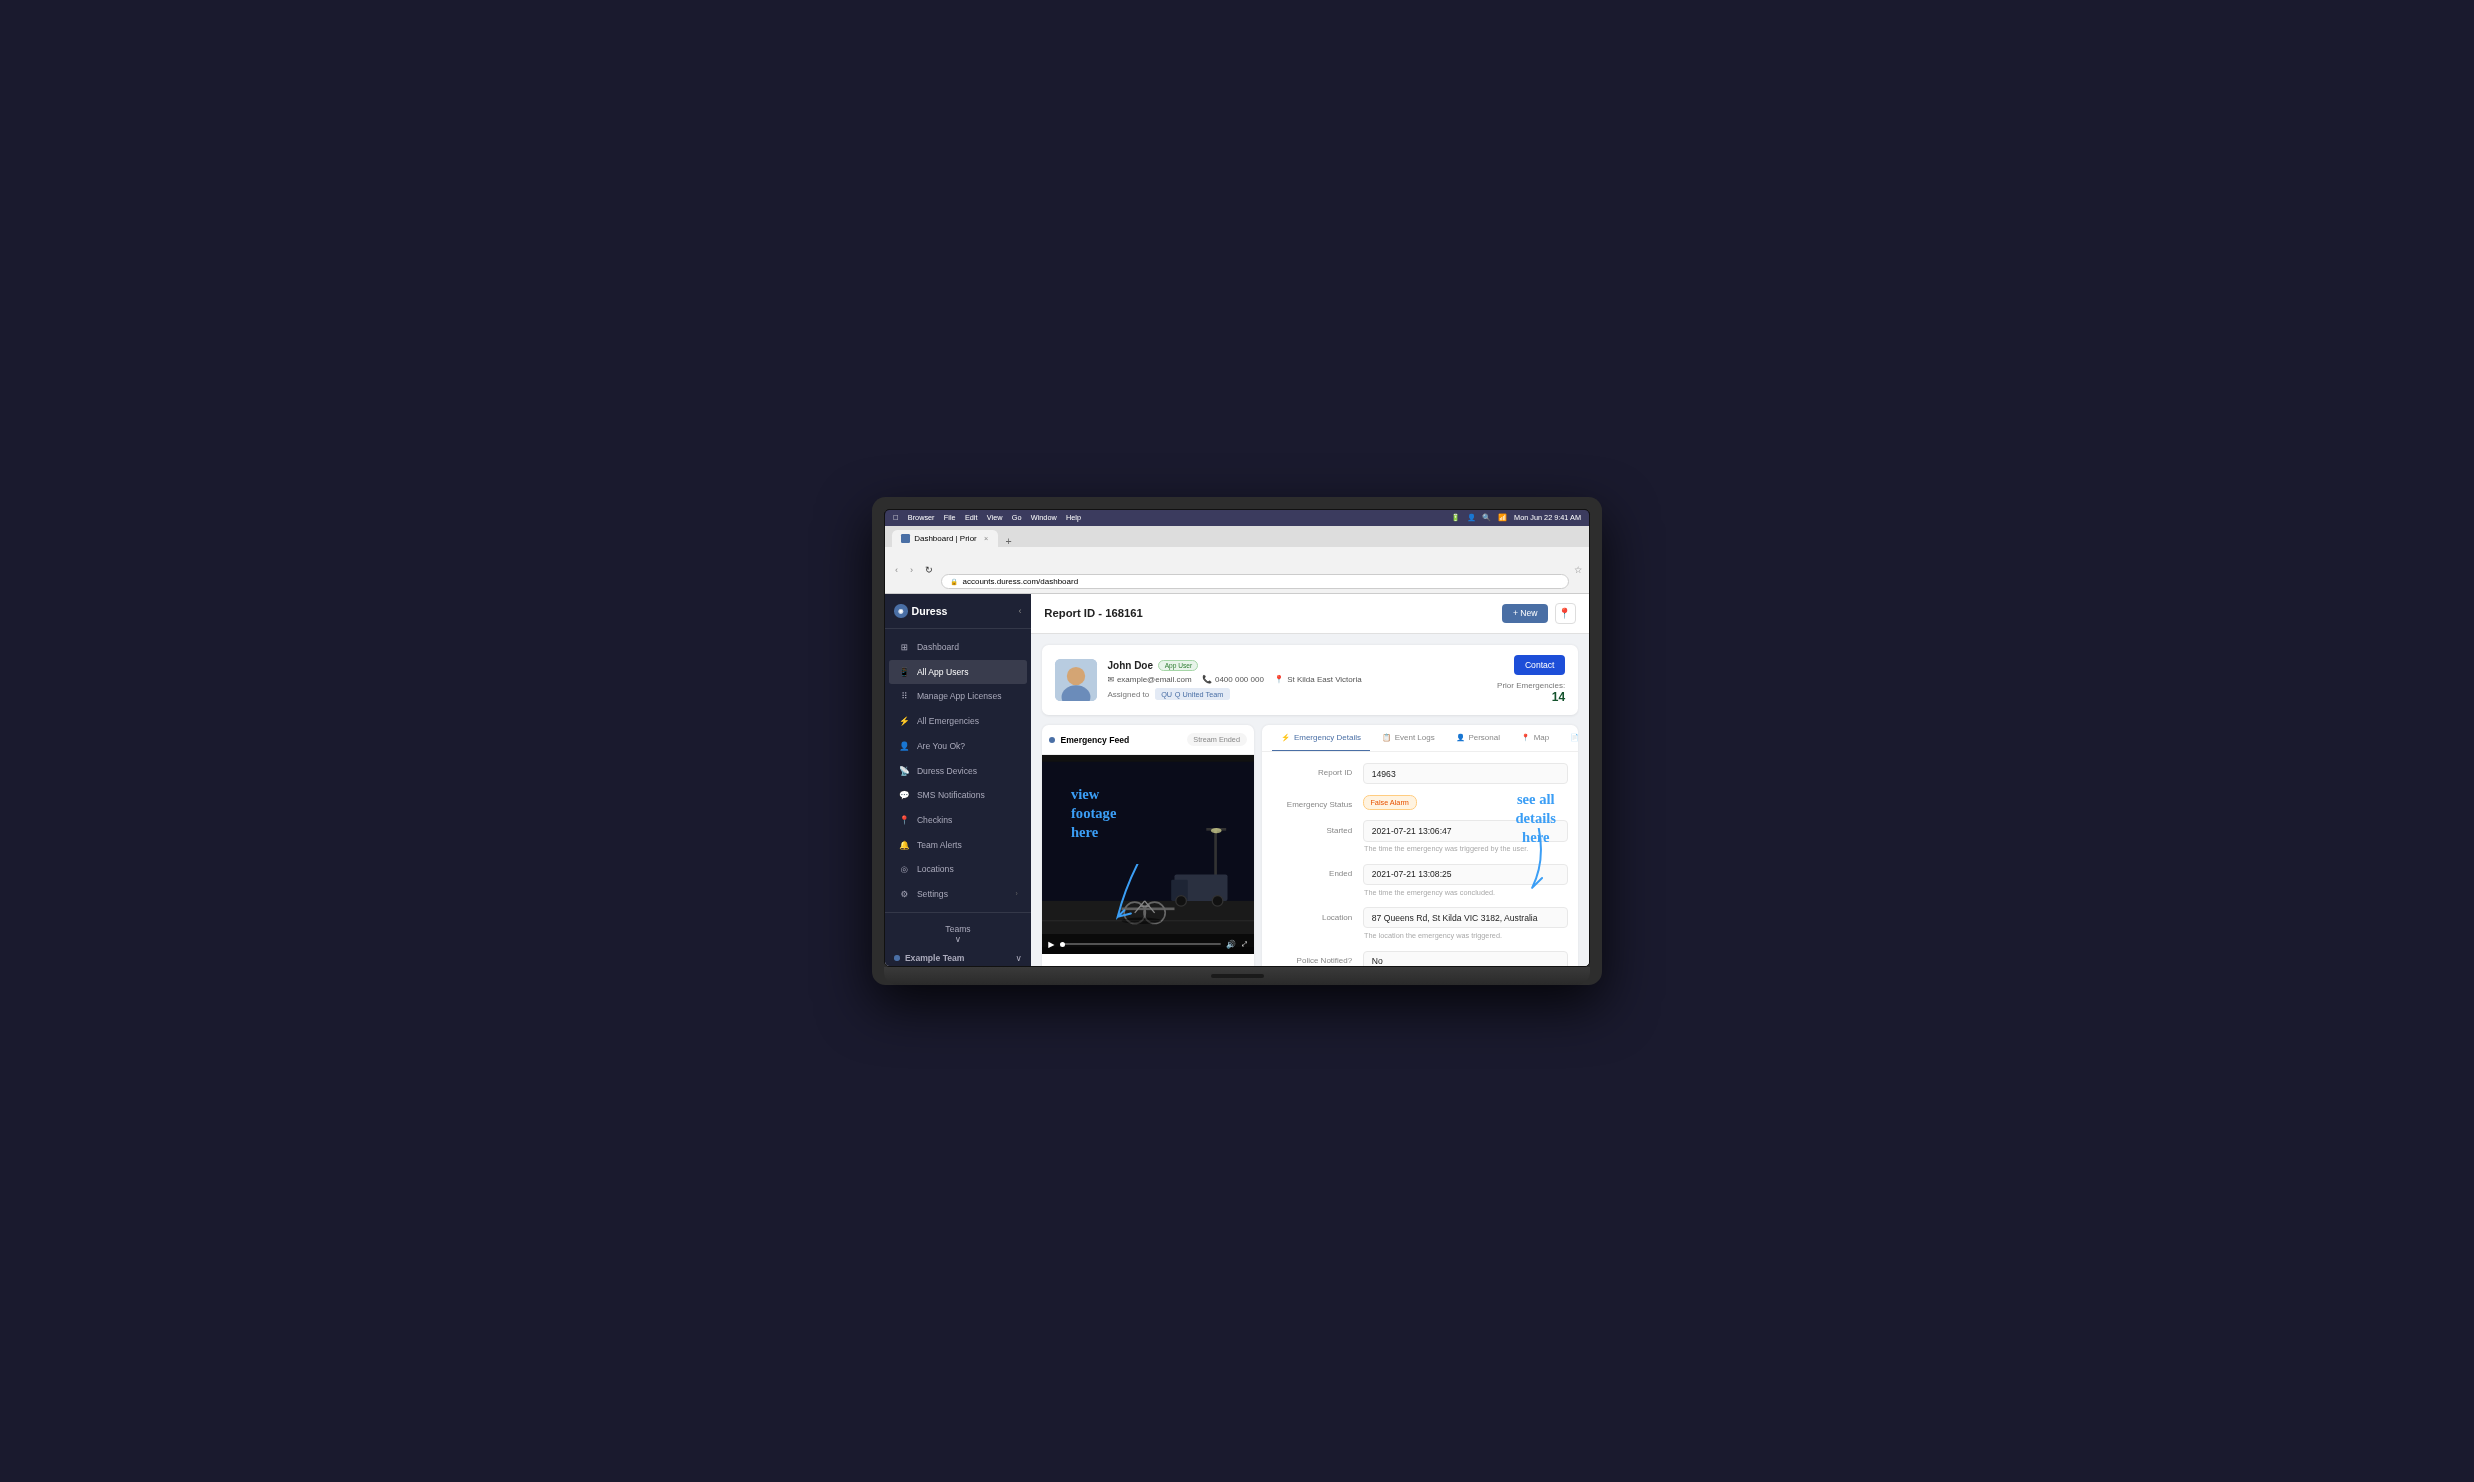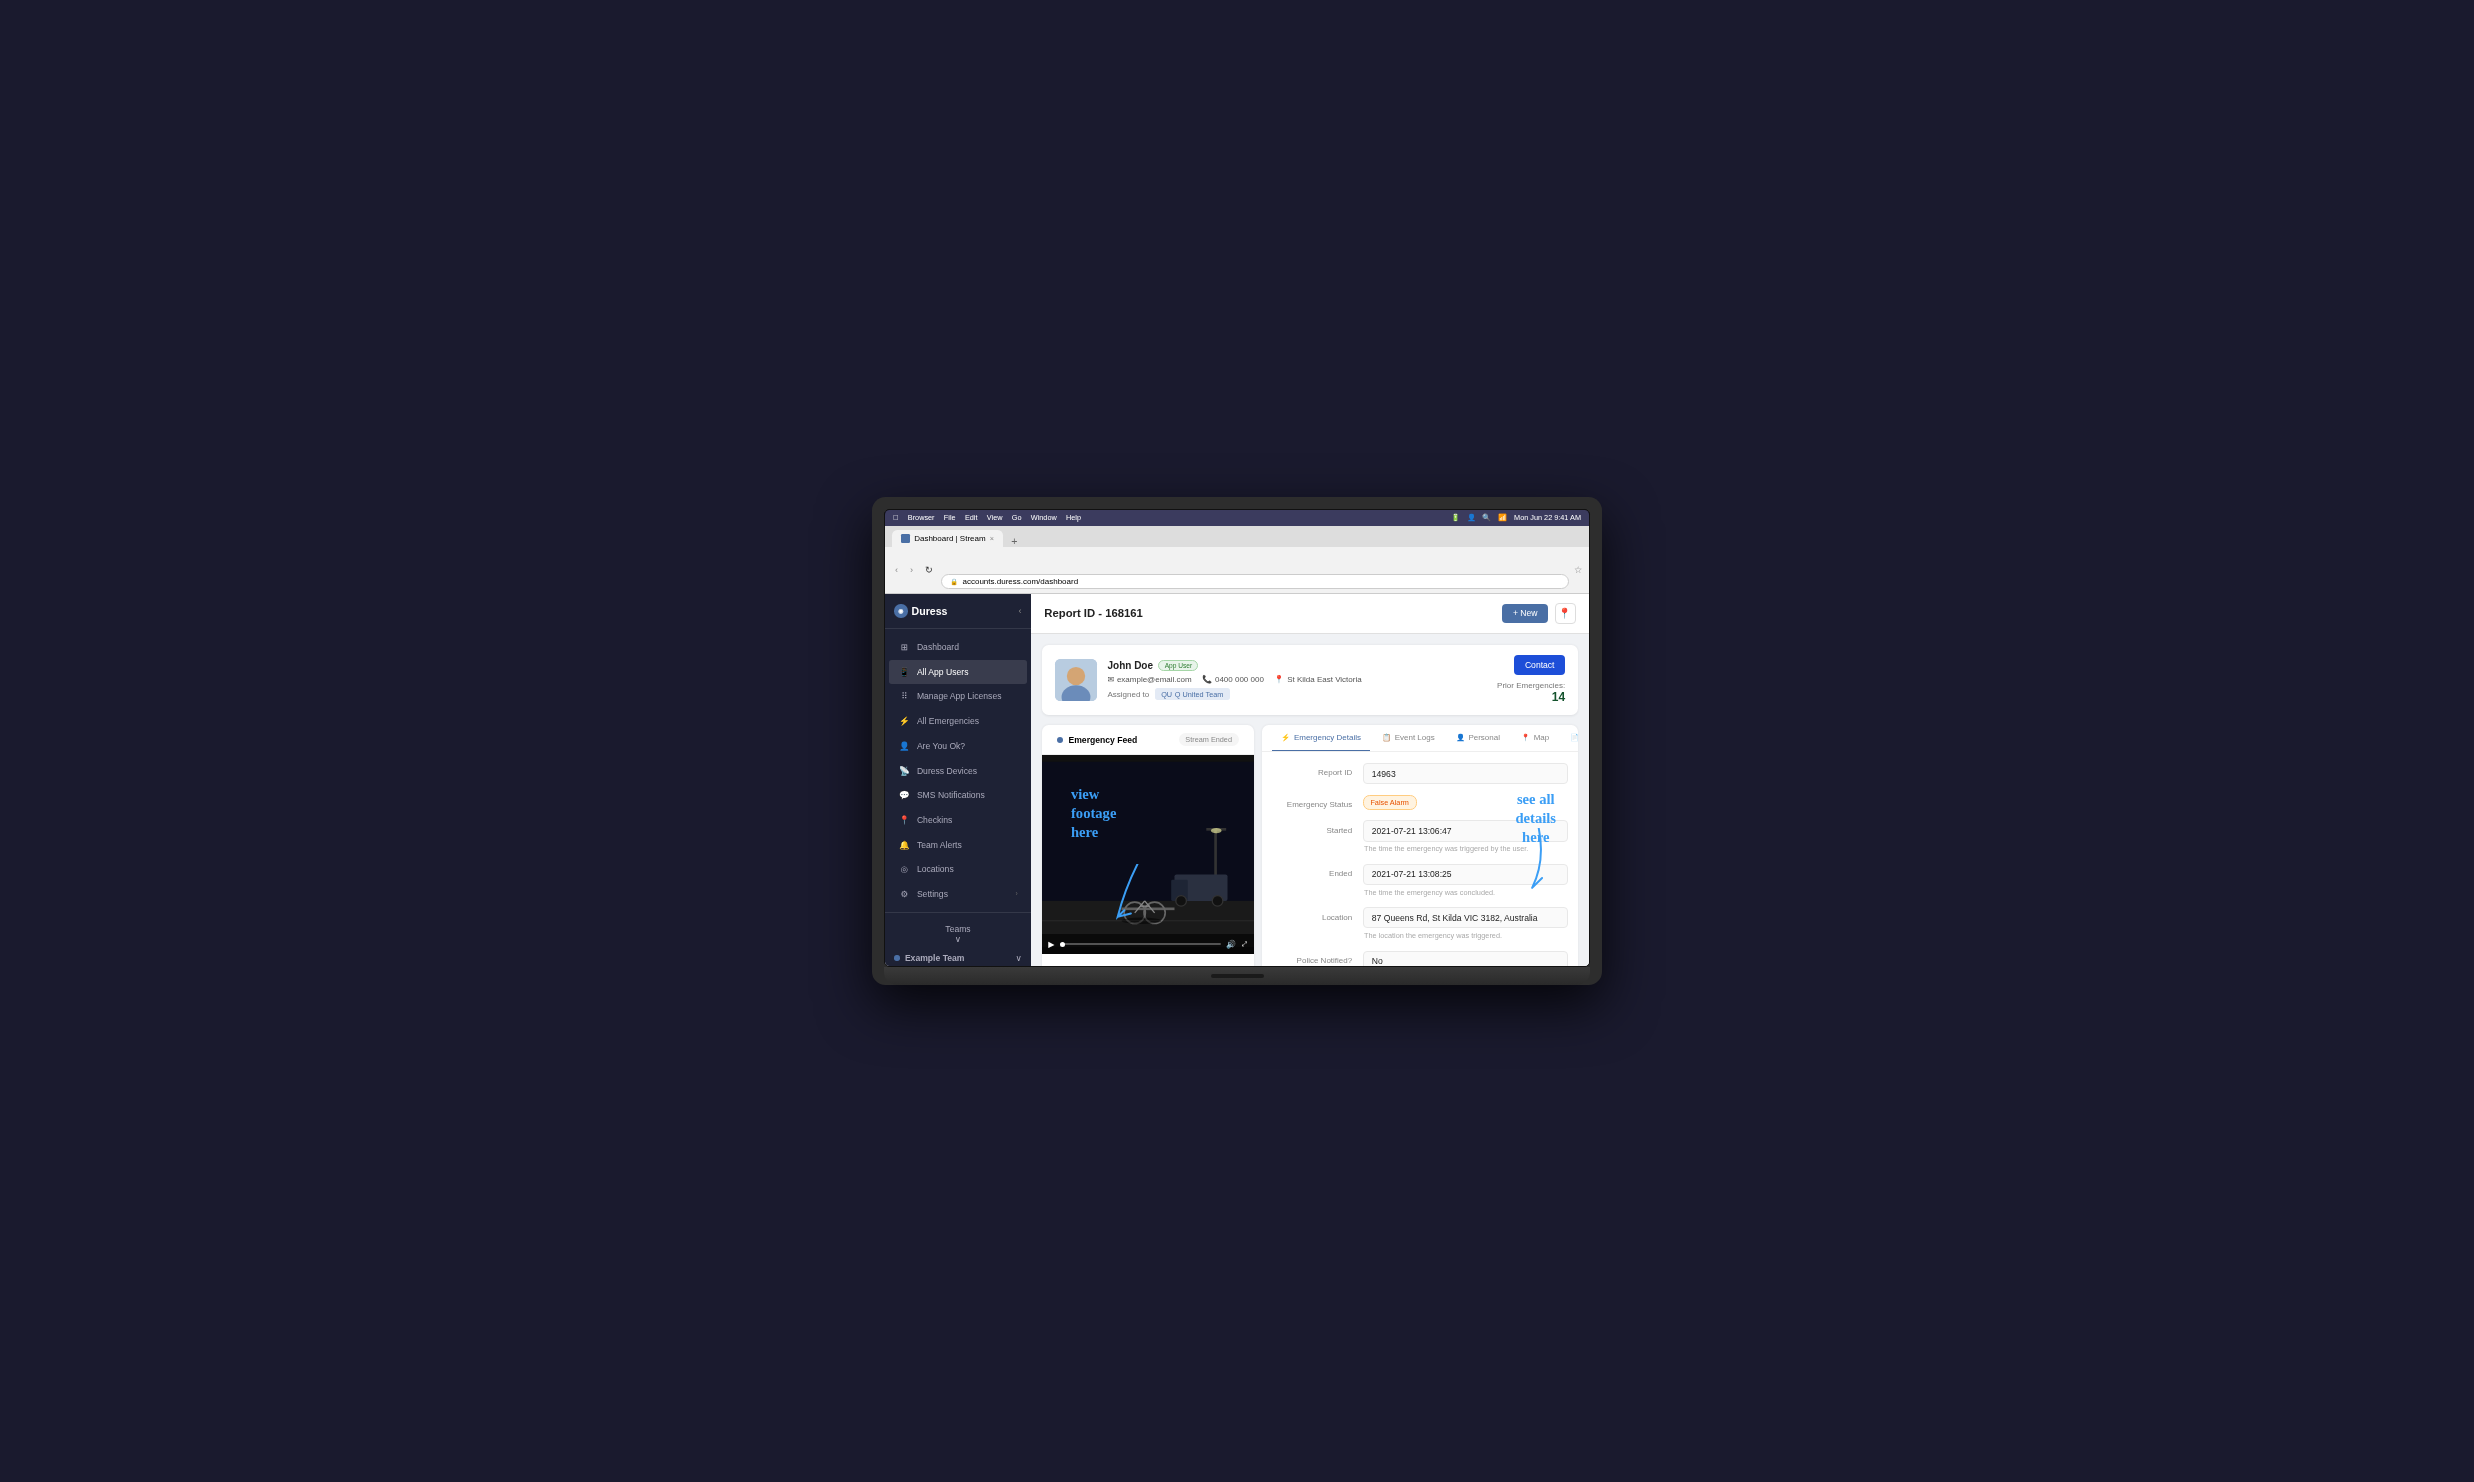--- a/index.html
+++ b/index.html
@@ -324,21 +324,21 @@
       background: #fff;
       border-radius: 6.6px;
       overflow: hidden;
       box-shadow: 0 0.7px 2.7px rgba(0,0,0,0.08);
       flex-shrink: 0;
     }
     .feed-header {
       display: flex;
       align-items: center;
       justify-content: space-between;
-      padding: 8px 15px;
+      padding: 8px 7px;
       border-bottom: 0.7px solid #eee;
       text-align: right;
     }
     .feed-title { display: flex; align-items: center; gap: 5.3px; font-size: 8.6px; font-weight: 600; }
     .feed-blue-dot { width: 6.6px; height: 6.6px; background: #4a6fa5; border-radius: 50%; }
     .stream-ended-badge {
       background: #f5f5f5;
       color: #888;
       font-size: 7.3px;
       padding: 2px 6.6px;
@@ -519,21 +519,21 @@
         <span>👤</span>
         <span>🔍</span>
         <span>📶</span>
         <span>Mon Jun 22  9:41 AM</span>
       </div>
     </div>
 
     <div class="tab-bar">
       <div class="browser-tab">
         <span class="tab-favicon"></span>
-        <span>Dashboard | Stream</span>
+        <span>Dashboard | Prior</span>
         <span class="tab-close">×</span>
       </div>
       <span class="tab-new">+</span>
     </div>
 
     <div class="nav-bar">
       <span class="nav-btn">‹</span>
       <span class="nav-btn">›</span>
       <span class="nav-btn active">↻</span>
       <div class="address-bar">

